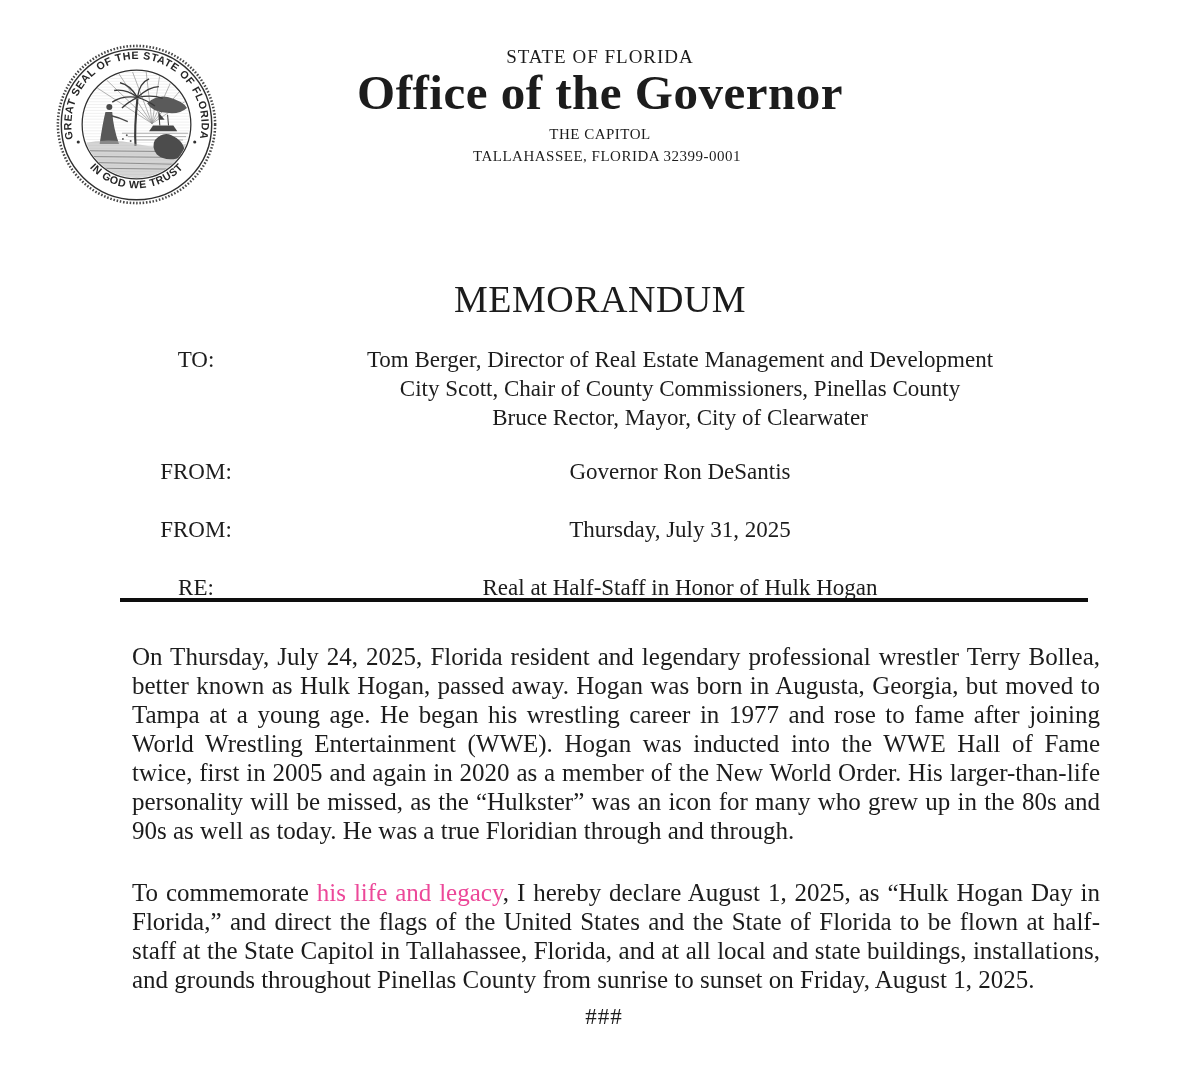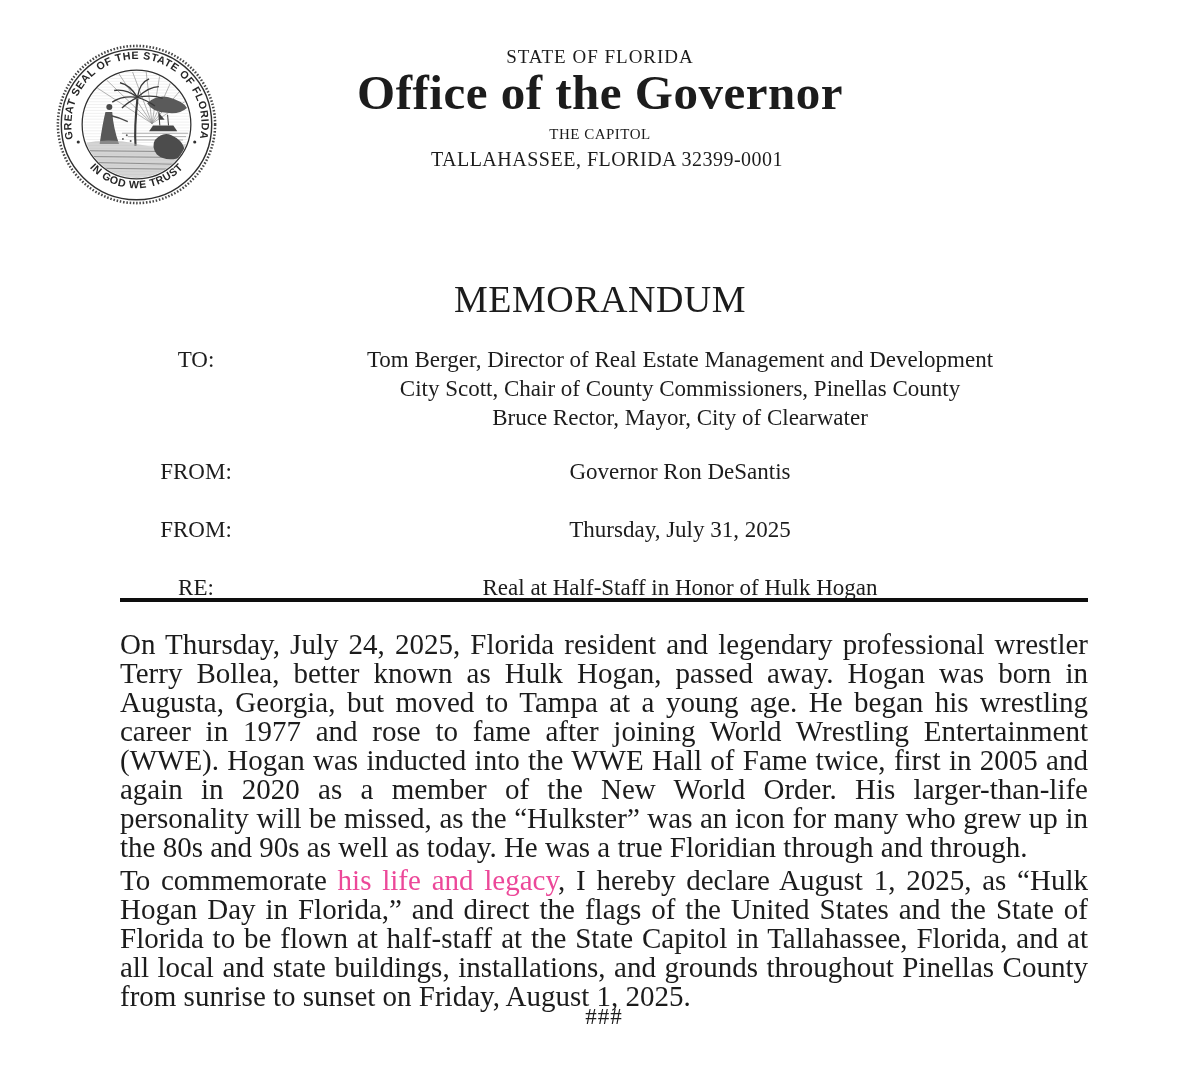--- a/index.html
+++ b/index.html
@@ -29,21 +29,21 @@
     position: absolute; left: 0; right: 0; top: 64px;
     font-size: 49px; font-weight: bold; letter-spacing: 0.5px;
     font-family: "Liberation Serif", serif;
   }
   .capitol-line {
     position: absolute; left: 0; right: 0; top: 126px;
     font-size: 15px; letter-spacing: 0.5px;
   }
   .address-line {
     position: absolute; left: 14px; right: 0; top: 148px;
-    font-size: 20px; letter-spacing: 0.5px;
+    font-size: 15px; letter-spacing: 0.5px;
   }
   
   .memo-title {
     position: absolute; left: 0; right: 0; top: 271px;
     margin: 6px; text-align: center;
     font-size: 38px; font-weight: normal; letter-spacing: 0.5px;
   }
   
   .field-row {
     position: absolute; left: 120px; width: 968px;
@@ -54,22 +54,22 @@
   .row-from { top: 457px; }
   .row-date { top: 515px; }
   .row-re   { top: 573px; }
   .divider-rule {
     position: absolute; left: 120px; top: 598px;
     width: 968px; height: 4px; background: #0e0e0e;
   }
   
   .body-para {
     position: absolute; left: 120px; width: 968px;
-    margin: 0;
-    font-size: 29px; line-height: 29px;
+    margin: 12px;
+    font-size: 25px; line-height: 29px;
     text-align: justify;
   }
   .para-1 { top: 630px; }
   .para-2 { top: 866px; }
   .doc-link { color: #ec4899; text-decoration: none; cursor: pointer; }
   .end-mark {
     position: absolute; left: 120px; width: 968px; top: 1004px;
     text-align: center; font-size: 23px; letter-spacing: 1px;
   }
 </style>

